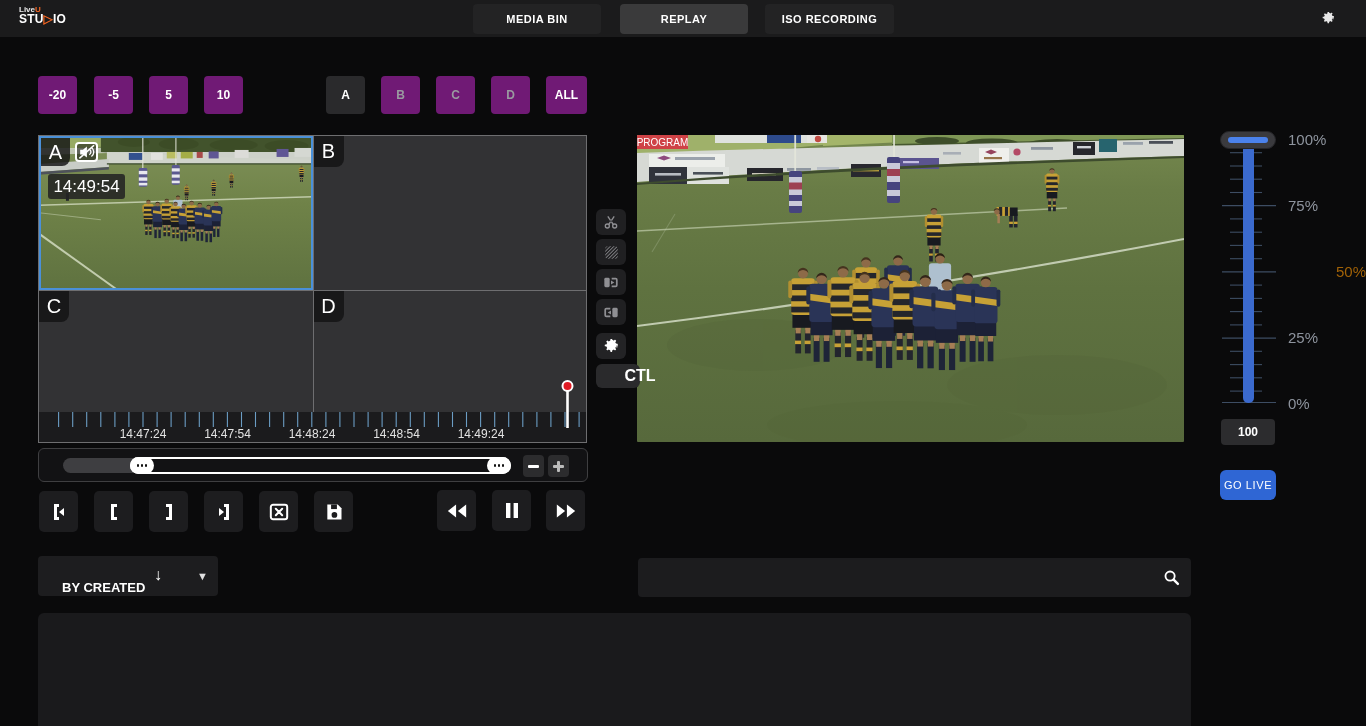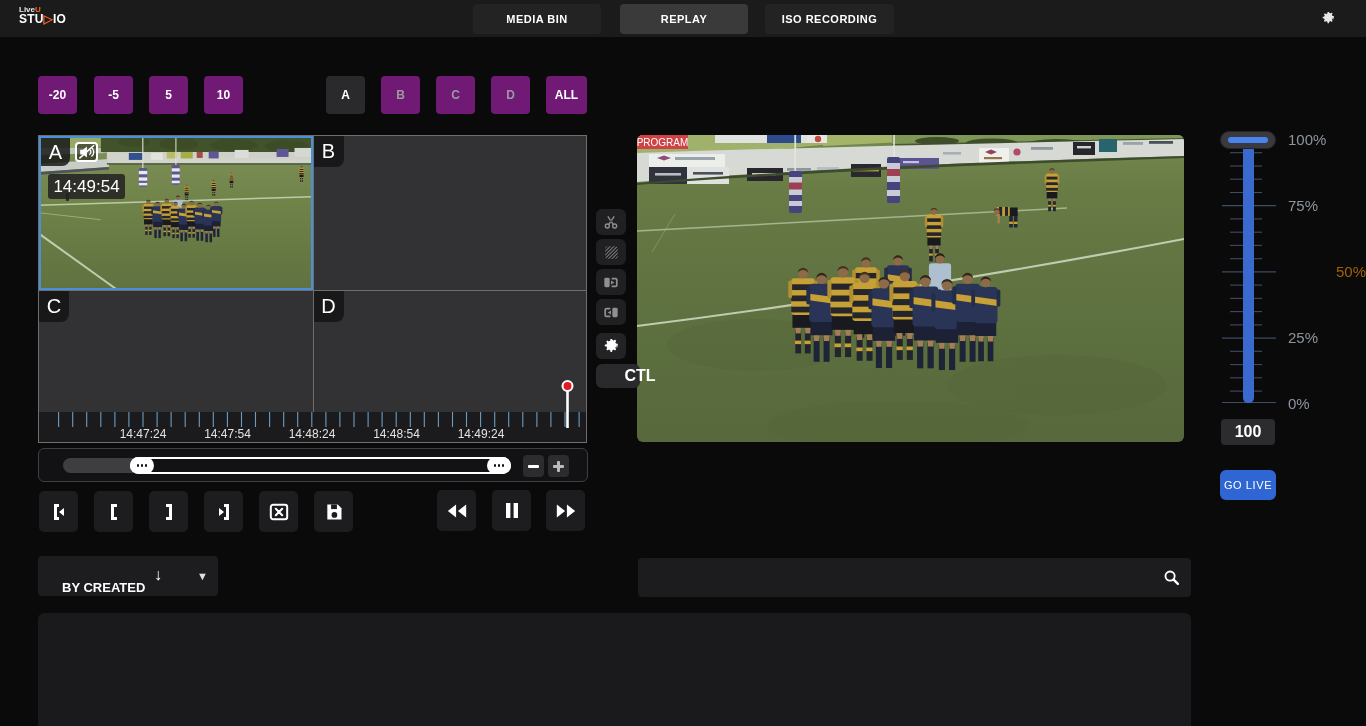--- a/index.html
+++ b/index.html
@@ -425,21 +425,21 @@
 </div>
 
 <div class="abs" style="left:38px; top:556px; width:180px; height:40px; background:#1d1d1f; border-radius:4px;">
   <span style="position:absolute; left:24px; top:24px; color:#fff; font-size:13px; font-weight:bold;">BY CREATED</span>
   <span style="position:absolute; left:116px; top:10px; color:#fff; font-size:16px; font-weight:bold;">↓</span>
   <span style="position:absolute; left:159px; top:14px; color:#e0e0e0; font-size:11px;">▼</span>
 </div>
 
 <div class="abs" style="left:38px; top:613px; width:1153px; height:113px; background:#1a1a1c; border-radius:6px 6px 0 0;"></div>
 
-<div id="program" class="abs" style="left:637px; top:135px; width:547px; height:307px; border-radius:6px; overflow:hidden;">
+<div id="program" class="abs" style="left:637px; top:135px; width:547px; height:307px; border-radius:1px; overflow:hidden;">
   <svg width="547" height="307" viewBox="0 0 547 307">
       <use href="#sceneP"></use>
     </svg>
   <div class="abs" style="left:0; top:0; width:51px; height:14px; background:#cf4246; color:#fff; font-size:10px; display:flex; align-items:center; justify-content:center;">PROGRAM</div>
 </div>
 
 <div class="abs" style="left:638px; top:558px; width:553px; height:39px; background:#1c1c1e; border-radius:4px;">
   <svg style="position:absolute; right:11px; top:11px;" width="17" height="17" viewBox="0 0 24 24">
     <circle cx="10" cy="10" r="6.5" fill="none" stroke="#fff" stroke-width="2.6"></circle>
     <line x1="15" y1="15" x2="21" y2="21" stroke="#fff" stroke-width="3.4" stroke-linecap="round"></line>
@@ -475,21 +475,21 @@
   <rect x="27" y="15" width="11" height="263" rx="5" fill="#3b6ace"></rect>
 </svg>
 <div class="abs" style="left:1220px; top:131px; width:56px; height:18px; background:#3a3a3e; border-radius:9px; border:1px solid #242427;">
   <div class="abs" style="left:7px; top:5px; width:40px; height:6px; background:#4b82ec; border-radius:3px;"></div>
 </div>
 <div class="abs" style="left:1288px; top:131px; color:#8e949e; font-size:15px;">100%</div>
 <div class="abs" style="left:1288px; top:197px; color:#8e949e; font-size:15px;">75%</div>
 <div class="abs" style="left:1288px; top:263px; color:#a16207; font-size:15px;margin-left:48px;">50%</div>
 <div class="abs" style="left:1288px; top:329px; color:#8e949e; font-size:15px;">25%</div>
 <div class="abs" style="left:1288px; top:395px; color:#8e949e; font-size:15px;">0%</div>
-<div class="abs" style="left:1221px; top:419px; width:54px; height:26px; background:#2c2c2e; border-radius:4px; color:#fff; font-size:16px; font-weight:bold; display:flex; align-items:center; justify-content:center;">100</div>
+<div class="abs" style="left:1221px; top:419px; width:54px; height:26px; background:#2c2c2e; border-radius:4px; color:#fff; font-size:12px; font-weight:bold; display:flex; align-items:center; justify-content:center;">100</div>
 <div class="abs" style="left:1220px; top:470px; width:56px; height:30px; background:#2f66d4; border-radius:6px; color:#fff; font-size:11px; font-weight:normal; letter-spacing:0.6px; display:flex; align-items:center; justify-content:center;">GO LIVE</div>
 
 <div class="icobtn" style="top:209px;">
   <svg width="16" height="16" viewBox="0 0 24 24" fill="#8f8f93">
     <circle cx="6.5" cy="18" r="3" fill="none" stroke="#8f8f93" stroke-width="2"></circle>
     <circle cx="17.5" cy="18" r="3" fill="none" stroke="#8f8f93" stroke-width="2"></circle>
     <path d="M7.5 15.5L16 3l1.6 1L9.4 16.6zM16.5 15.5L8 3 6.4 4l8.2 12.6z"></path>
   </svg>
 </div>
 <div class="icobtn" style="top:239px;">

